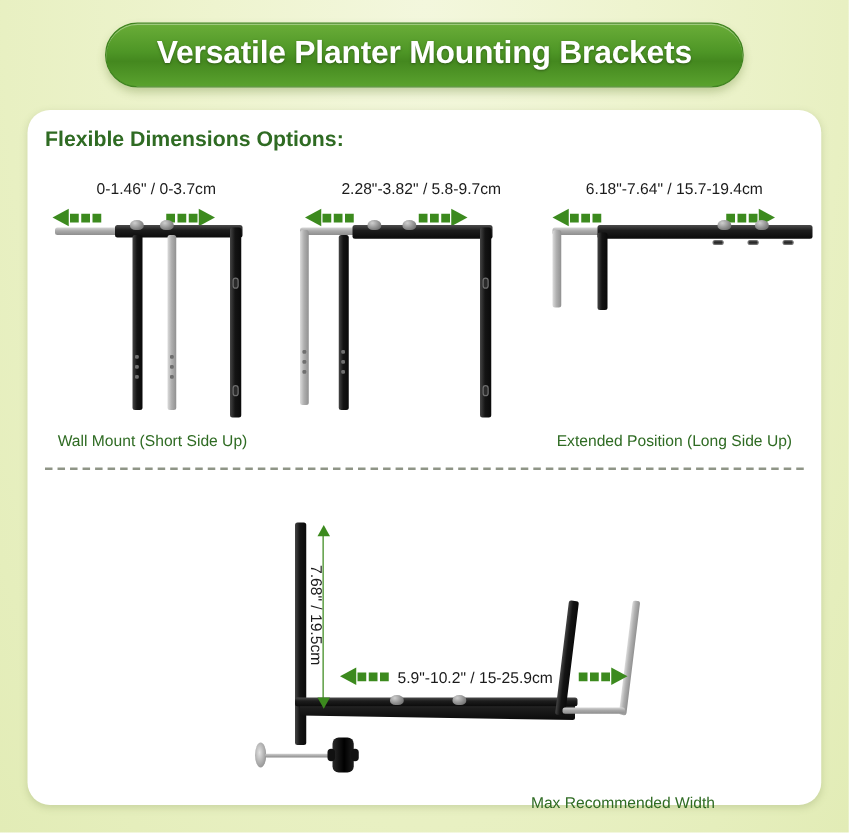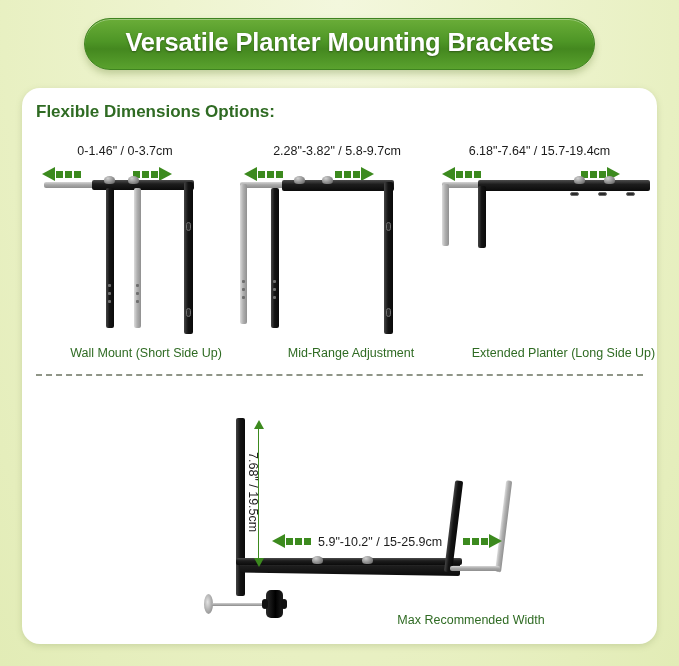--- a/index.html
+++ b/index.html
@@ -126,21 +126,20 @@
     background: #6f6f6f;
     border-radius: 1px;
   }
 
   .caption {
     position: absolute;
     font-size: 12.5px;
     color: #2f6b23;
     white-space: nowrap;
     text-align: center;
-    margin-left: 24px;
   }
 
   
   .vlabel {
     position: absolute;
     font-size: 12.5px;
     color: #1b1b1b;
     white-space: nowrap;
     transform-origin: left top;
     transform: rotate(90deg);
@@ -277,21 +276,20 @@
     <div class="bar bar-dark-v" style="left:162px; top:2px; width:9px; height:152px;"></div>
     <div class="hole" style="left:164px; top:42px;"></div>
     <div class="hole" style="left:164px; top:128px;"></div>
 
     <div class="bar bar-dark-v" style="left:49px; top:8px; width:8px; height:140px;"></div>
     <div class="slot" style="left:51px; top:100px;"></div>
     <div class="slot" style="left:51px; top:108px;"></div>
     <div class="slot" style="left:51px; top:116px;"></div>
   </div>
 
-  <div class="caption" style="left:200px; top:258px; width:210px;">Mid-Range Adjustment</div>
 
   <div class="meas-label" style="left:400px; top:56px; width:235px;">6.18"-7.64" / 15.7-19.4cm</div>
 
   <div class="arrow-row" style="left:420px; top:79px;">
     <div class="arrow-left"></div>
     <div class="tail-grp">
       <div class="arrow-tail"></div>
         <div class="arrow-tail"></div>
         <div class="arrow-tail"></div>
     </div>
@@ -313,21 +311,21 @@
     <div class="bar bar-dark" style="left:56px; top:0px; width:172px; height:11px;"></div>
     <div class="knob" style="left:152px; top:-4px;"></div>
     <div class="knob" style="left:182px; top:-4px;"></div>
     <div class="hole" style="left:148px; top:12px; width:9px; height:4px;"></div>
     <div class="hole" style="left:176px; top:12px; width:9px; height:4px;"></div>
     <div class="hole" style="left:204px; top:12px; width:9px; height:4px;"></div>
 
     <div class="bar bar-dark-v" style="left:56px; top:6px; width:8px; height:62px;"></div>
   </div>
 
-  <div class="caption" style="left:400px; top:258px; width:235px;">Extended Planter (Long Side Up)</div>
+  <div class="caption" style="left:400px; top:258px; width:235px;">Extended Position (Long Side Up)</div>
 
   <div class="divider"></div>
 
 
   <div class="bracket" style="left:0px; top:330px; width:635px; height:215px;">
 
     <div class="bar bar-dark-v" style="left:214px; top:0px; width:9px; height:178px;"></div>
 
     <div class="bar bar-dark" style="left:218px; top:142px; width:220px; height:16px;
          clip-path: polygon(0 0, 100% 0, 100% 100%, 0 78%);"></div>
@@ -364,15 +362,15 @@
       </div>
       <div class="arrow-right"></div>
     </div>
 
     <div class="clamp-pad" style="left:182px; top:176px;"></div>
     <div class="clamp-rod" style="left:190px; top:185px; width:62px;"></div>
     <div class="clamp-knob" style="left:244px; top:172px;"></div>
 
   </div>
 
-  <div class="caption" style="left:300px; top:525px; width:250px;">Max Recommended Width</div>
+  <div class="caption" style="left:300px; top:547px; width:250px;text-align:right;">Max Recommended Width</div>
 
 </div>
 
 </body></html>

